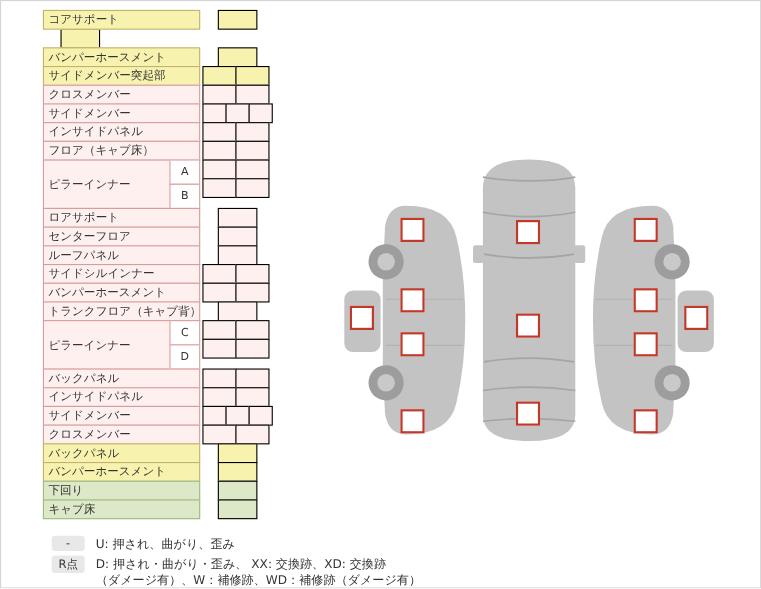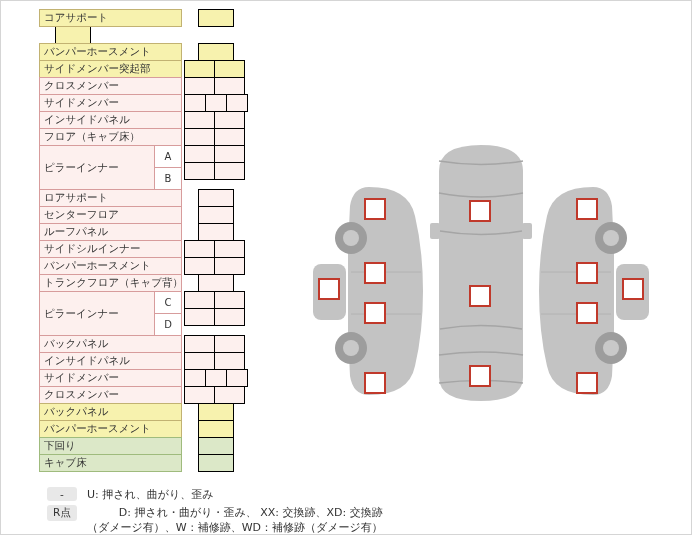--- a/index.html
+++ b/index.html
@@ -33,21 +33,21 @@
   .carsvg{position:absolute;}
   .mirrored{transform:scaleX(-1);}
   .dbox{position:absolute;width:22px;height:22px;box-sizing:border-box;
     background:#fff;border:2px solid #c0392b;}
 
   
   .legend{position:absolute;left:46px;top:486px;font-size:11px;color:#333;}
   .legend-row{display:flex;gap:10px;margin-bottom:3px;align-items:flex-start;}
   .badge{display:inline-block;min-width:20px;text-align:center;background:#e8e8e8;
     border-radius:3px;padding:1px 5px;font-size:10.5px;color:#333;}
-  .ltext{line-height:15px;text-align:right;}
+  .ltext{line-height:15px;}
 </style>
 </head>
 <body>
 
 <div class="screen">
 
   <div class="sheet">
       <div class="prow">
         <div class="plabel c-yellow">
           <span>コアサポート</span>

